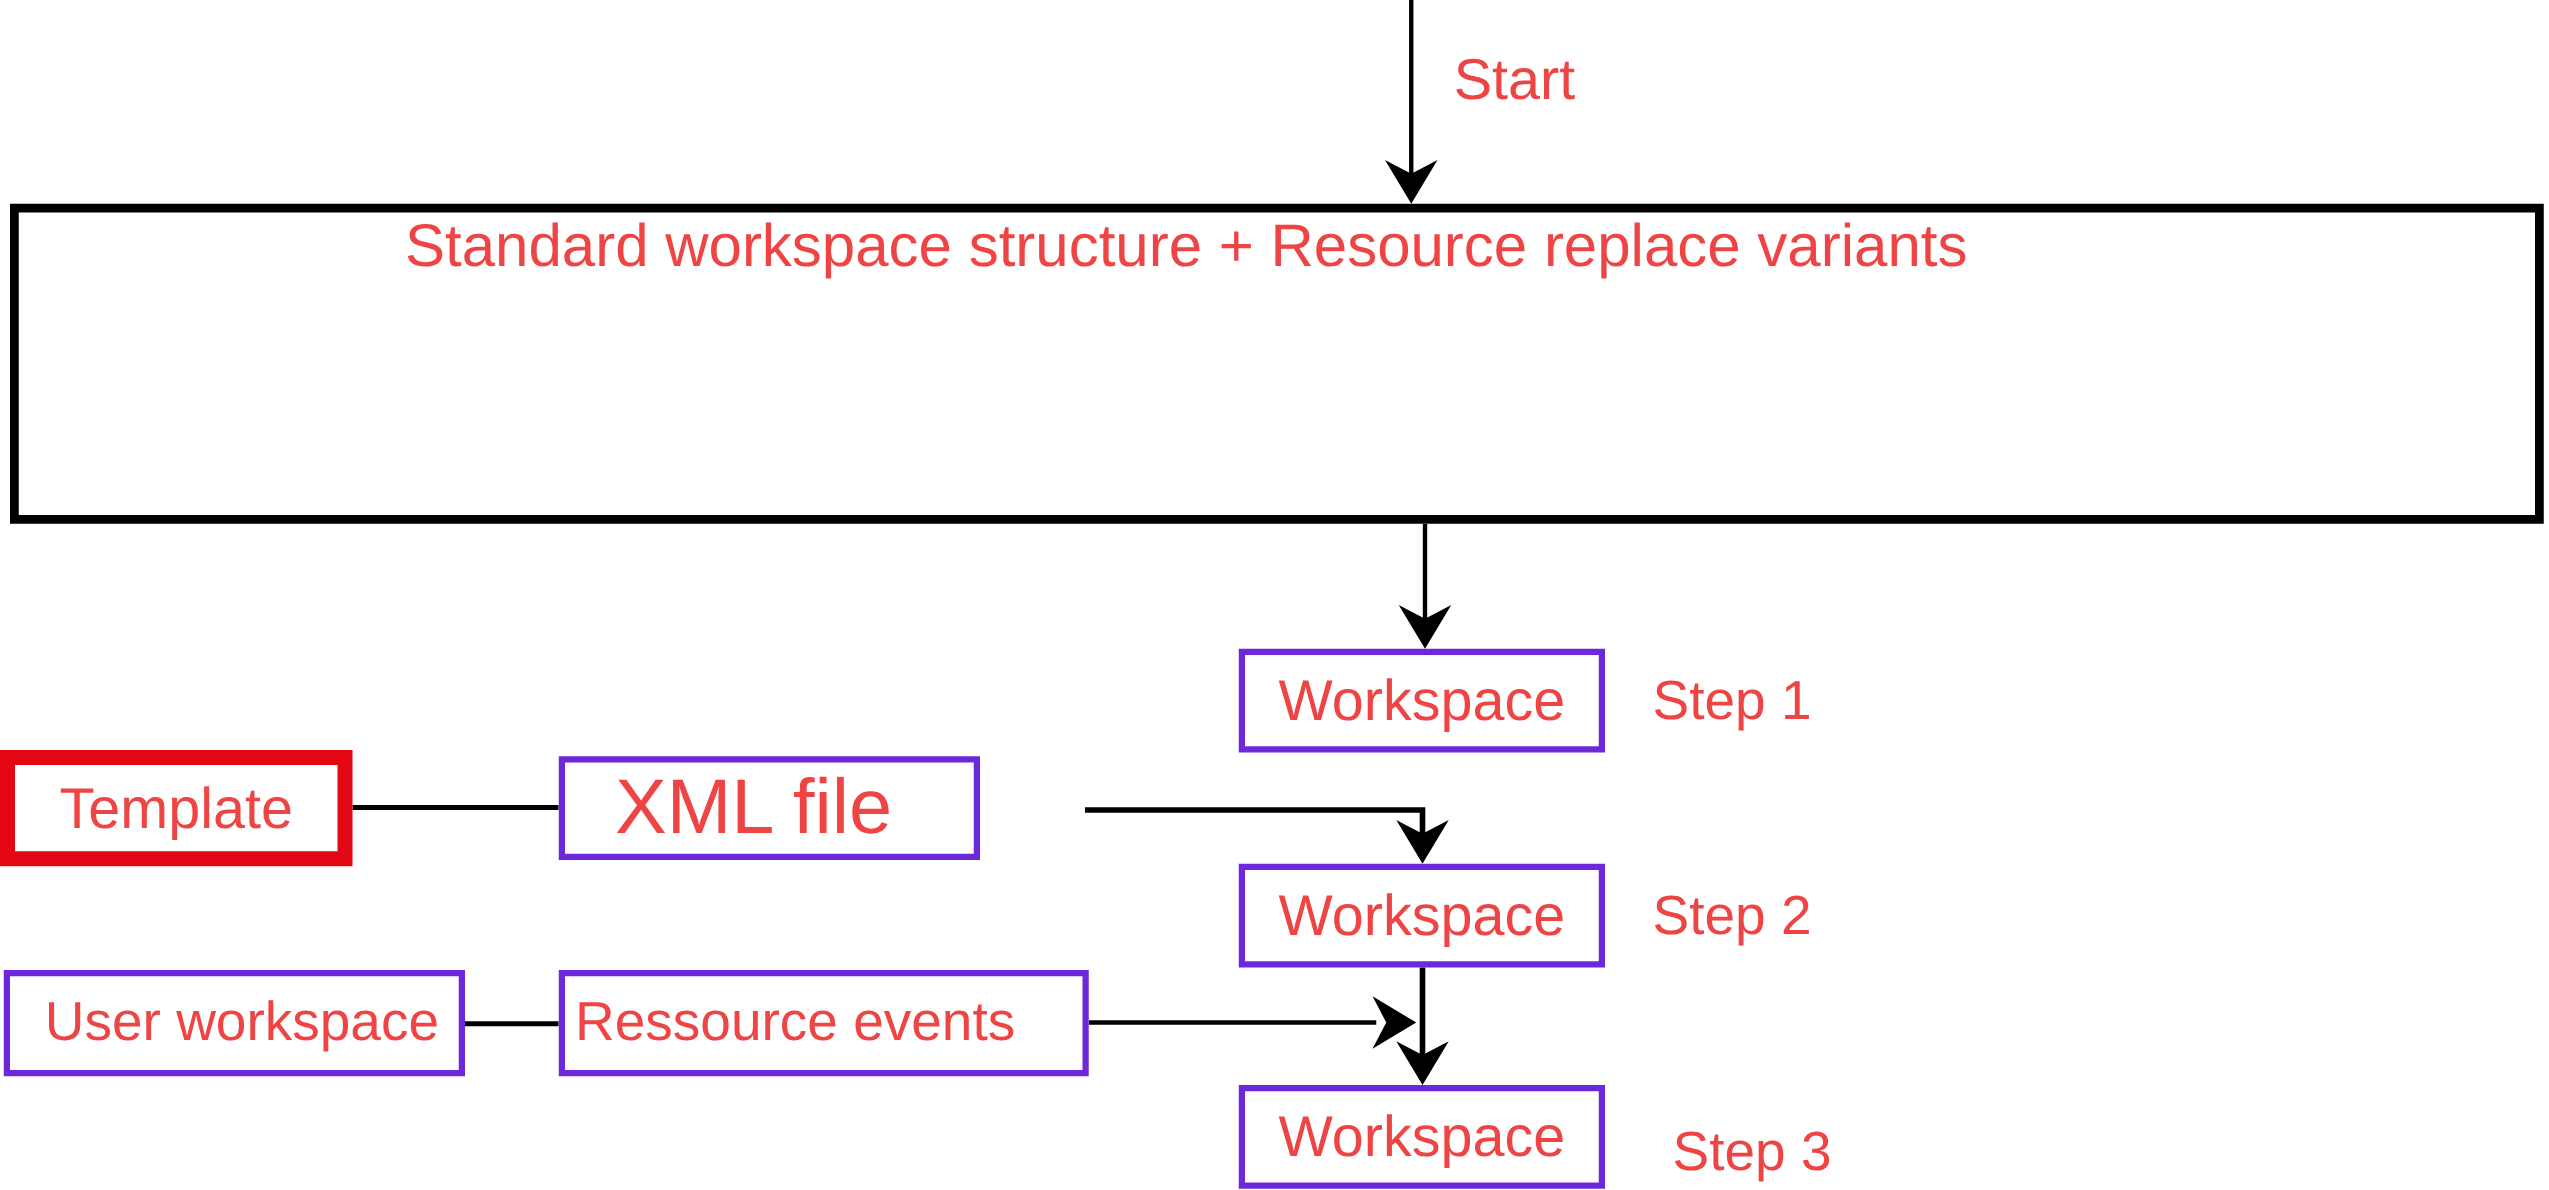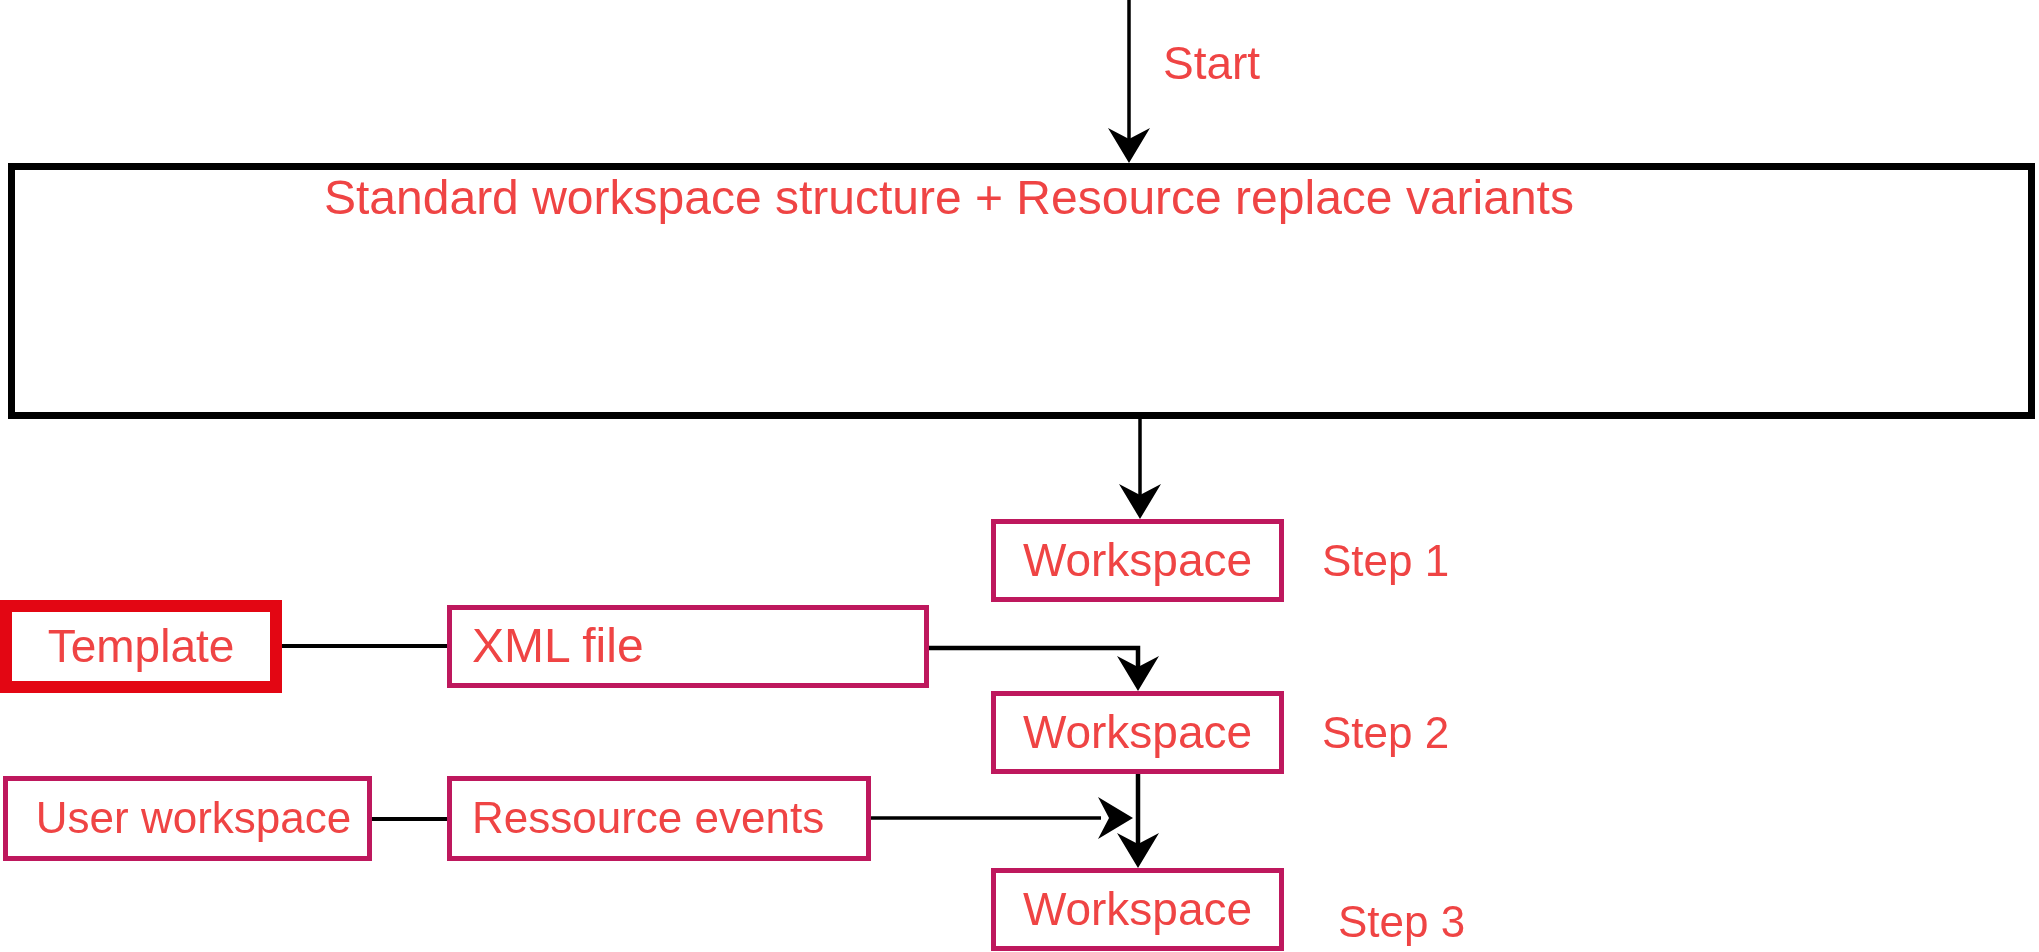--- a/index.html
+++ b/index.html
@@ -23,21 +23,21 @@
     z-index: 1;
   }
   .node {
     position: absolute;
     box-sizing: border-box;
     background: #ffffff;
     display: flex;
     align-items: center;
     z-index: 2;
   }
-  .black-border { border: 5px solid #be185d; }
+  .black-border { border: 5px solid #6d28d9; }
   .node-label {
     white-space: nowrap;
     line-height: 1.1;
   }
   .centered { justify-content: center; }
 
   #main-box {
     left: 8px; top: 163px;
     width: 2027px; height: 256px;
     border: 7px solid #000000;
@@ -82,35 +82,35 @@
 
   #template-box {
     left: 0px; top: 600px;
     width: 282px; height: 93px;
     border-width: 12px;
     border-style: solid;
     font-size: 46px;
   }
   #xml-box {
     left: 447px; top: 605px;
-    width: 482px; height: 83px;
-    font-size: 48px;
-    padding-left: 20px;
+    width: 337px; height: 83px;
+    font-size: 62px;
+    padding-left: 40px;
   }
   #user-box {
     left: 3px; top: 776px;
     width: 369px; height: 85px;
     font-size: 44px;
     padding-left: 12px;
   }
   #resource-box {
     left: 447px; top: 776px;
     width: 424px; height: 85px;
     font-size: 44px;
-    padding-left: 20px;
+    padding-left: 8px;
   }
 </style>
 </head>
 <body>
 
 <div id="canvas">
 
   <svg id="connector-layer" viewBox="0 0 2039 952" xmlns="http://www.w3.org/2000/svg">
 
     <path d="M1129 0 V141" stroke="#000" stroke-width="3.5" fill="none"></path>

